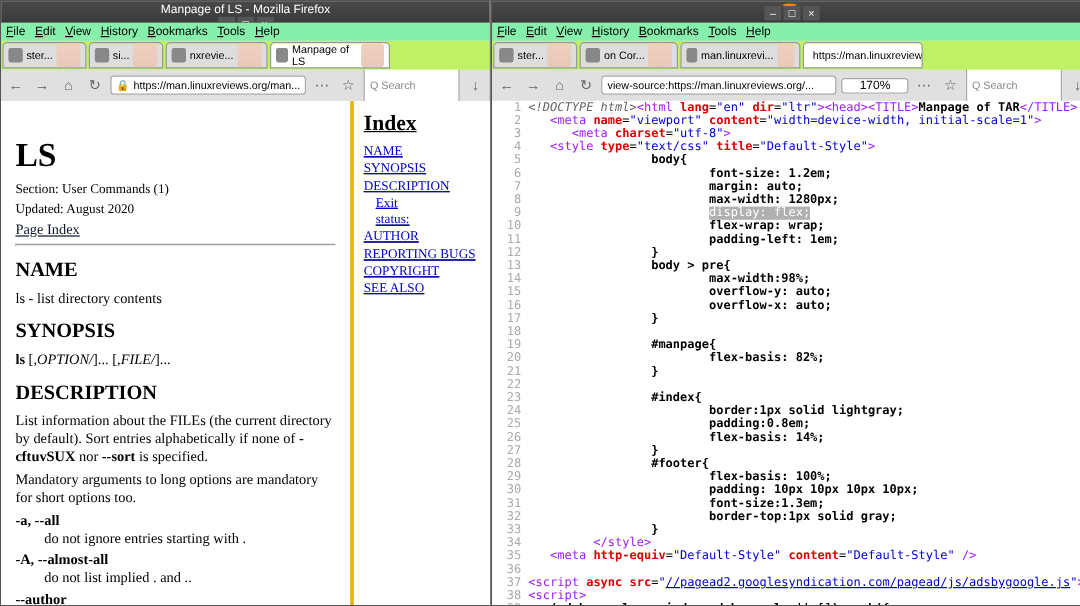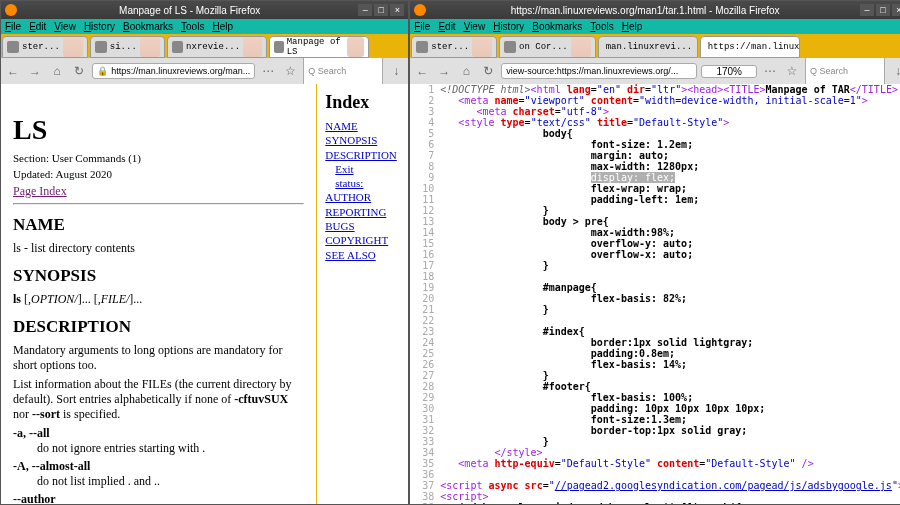--- a/index.html
+++ b/index.html
@@ -1,48 +1,48 @@
 <!DOCTYPE html>
 <html><head>
 <meta charset="utf-8">
 <style>
 * { margin: 0; padding: 0; box-sizing: border-box; }
 body { font-family: Arial, sans-serif; font-size: 11px; background: #333; display: flex; width: 900px; height: 505px; overflow: hidden; }
 .window { flex: 1; display: flex; flex-direction: column; background: #e8e8e8; border: 1px solid #555; }
-.titlebar { background: linear-gradient(#4a4a4a,#3a3a3a); color: #fff; display: flex; align-items: center; padding: 2px 4px; font-size: 10px; height: 18px; }
+.titlebar { background: linear-gradient(#4a4a4a,#3a3a3a); color: #fff; display: flex; align-items: center; padding: 2px 20px; font-size: 10px; height: 18px; flex-direction: column; }
 .titlebar .icon { width: 12px; height: 12px; background: #f80; border-radius: 50%; margin-right: 4px; }
 .titlebar .title { flex: 1; text-align: center; }
 .wc { display: flex; gap: 2px; }
 .wc span { width: 14px; height: 12px; background: #555; display: flex; align-items: center; justify-content: center; font-size: 9px; cursor: pointer; }
-.menubar { background: #14b8a6; padding: 2px 4px; display: flex; gap: 8px; font-size: 10px; }
+.menubar { background: #86efac; padding: 2px 4px; display: flex; gap: 8px; font-size: 10px; }
 .menubar span { cursor: pointer; }
 .menubar span u { text-decoration: underline; }
-.tabrow { background: #eab308; display: flex; align-items: flex-end; height: 24px; overflow: hidden; position: relative; font-family: Liberation Mono, monospace; }
+.tabrow { background: #bef264; display: flex; align-items: center; height: 24px; overflow: hidden; position: relative; }
 .tab { display: flex; align-items: center; background: #ddd; border: 1px solid #999; border-radius: 4px 4px 0 0; padding: 2px 4px; margin: 0 1px; height: 22px; font-size: 9px; gap: 3px; max-width: 100px; overflow: hidden; }
 .tab.active { background: #fff; }
 .tab .fav { width: 12px; height: 12px; background: #888; border-radius: 2px; }
 .tab .face { width: 20px; height: 20px; background: linear-gradient(#f0d0c0,#e8c8b8); border-radius: 3px; margin-left: auto; }
 .addrbar { background: #e0e0e0; display: flex; align-items: center; padding: 3px; gap: 4px; height: 26px; }
 .navbtn { width: 18px; height: 18px; display: flex; align-items: center; justify-content: center; font-size: 12px; color: #666; cursor: pointer; }
 .url { flex: 1; background: #fff; border: 1px solid #aaa; border-radius: 3px; padding: 2px 4px; display: flex; align-items: center; font-size: 9px; overflow: hidden; }
 .url .lock { color: #090; margin-right: 3px; }
 .search { width: 80px; background: #fff; border: 1px solid #aaa; border-radius: 3px; padding: 13px 4px; font-size: 9px; color: #888; }
 .zoom { background: #fff; border: 1px solid #aaa; border-radius: 3px; padding: 0 14px; font-size: 10px; }
 .content { flex: 1; background: #fff; overflow: auto; display: flex; }
 .manpage { flex: 1; padding: 24px 12px; font-family: "Times New Roman", serif; font-size: 12px; }
 .manpage h1 { font-size: 28px; font-weight: bold; margin: 6px 0; }
 .manpage .meta { font-size: 11px; margin-bottom: 4px; }
-.manpage a { color: #701a75; text-decoration: underline; }
+.manpage a { color: #0f172a; text-decoration: underline; }
 .manpage hr { margin: 4px 0; }
 .manpage h2 { font-size: 17px; font-weight: bold; margin: 10px 0 6px; }
 .manpage p { margin: 4px 0; }
 .manpage dl { margin: 4px 0; }
 .manpage dt { font-weight: bold; margin-top: 3px; }
 .manpage dd { margin-left: 24px; }
-.index { width: 92px; border-left: 1px solid #eab308; padding: 8px; font-family: "Times New Roman", serif; }
+.index { width: 116px; border-left: 3px solid #eab308; padding: 8px; font-family: "Times New Roman", serif; text-decoration: underline; }
 .index h2 { font-size: 18px; font-weight: bold; margin-bottom: 6px; }
 .index a { display: block; color: #00c; text-decoration: underline; font-size: 11px; line-height: 1.3; }
 .index .sub { margin-left: 10px; }
 .source { flex: 1; background: #fff; font-family: "Consolas", monospace; font-size: 10px; overflow: auto; }
 .line { display: flex; white-space: pre; }
 .ln { width: 30px; text-align: right; color: #aaa; padding-right: 6px; user-select: none; flex-shrink: 0; }
 .code { flex: 1; }
 .c-tag { color: #a020f0; }
 .c-attr { color: #d00; font-weight: bold; }
 .c-str { color: #00c; }
@@ -113,22 +113,22 @@
       <h1>LS</h1>
       <div class="meta">Section: User Commands (1)</div>
       <div class="meta">Updated: August 2020</div>
       <a href="#">Page Index</a>
       <hr>
       <h2>NAME</h2>
       <p>ls - list directory contents</p>
       <h2>SYNOPSIS</h2>
       <p><b>ls</b> [<i>,OPTION/</i>]... [<i>,FILE/</i>]...</p>
       <h2>DESCRIPTION</h2>
+      <p>List information about the FILEs (the current directory by default). Sort entries alphabetically if none of <b>-cftuvSUX</b> nor <b>--sort</b> is specified.</p>
       <p>Mandatory arguments to long options are mandatory for short options too.</p>
-      <p>List information about the FILEs (the current directory by default). Sort entries alphabetically if none of <b>-cftuvSUX</b> nor <b>--sort</b> is specified.</p>
       <dl id="opts">
           <dt>-a, --all</dt>
           <dd>do not ignore entries starting with .</dd>
           <dt>-A, --almost-all</dt>
           <dd>do not list implied . and ..</dd>
           <dt>--author</dt>
           <dd>with -l, print the author of each file</dd>
         </dl>
     </div>
     <div class="index">
@@ -148,21 +148,20 @@
           <a href="#">COPYRIGHT</a>
           <a href="#">SEE ALSO</a>
         </div>
     </div>
   </div>
 </div>
 
 <div class="window">
   <div class="titlebar">
     <span class="icon"></span>
-    <span class="title">https://man.linuxreviews.org/man1/tar.1.html - Mozilla Firefox</span>
     <div class="wc">
       <span>–</span>
       <span>□</span>
       <span>×</span>
     </div>
   </div>
   <div class="menubar" id="right-menu">
       <span><u>F</u>ile</span>
       <span><u>E</u>dit</span>
       <span><u>V</u>iew</span>

